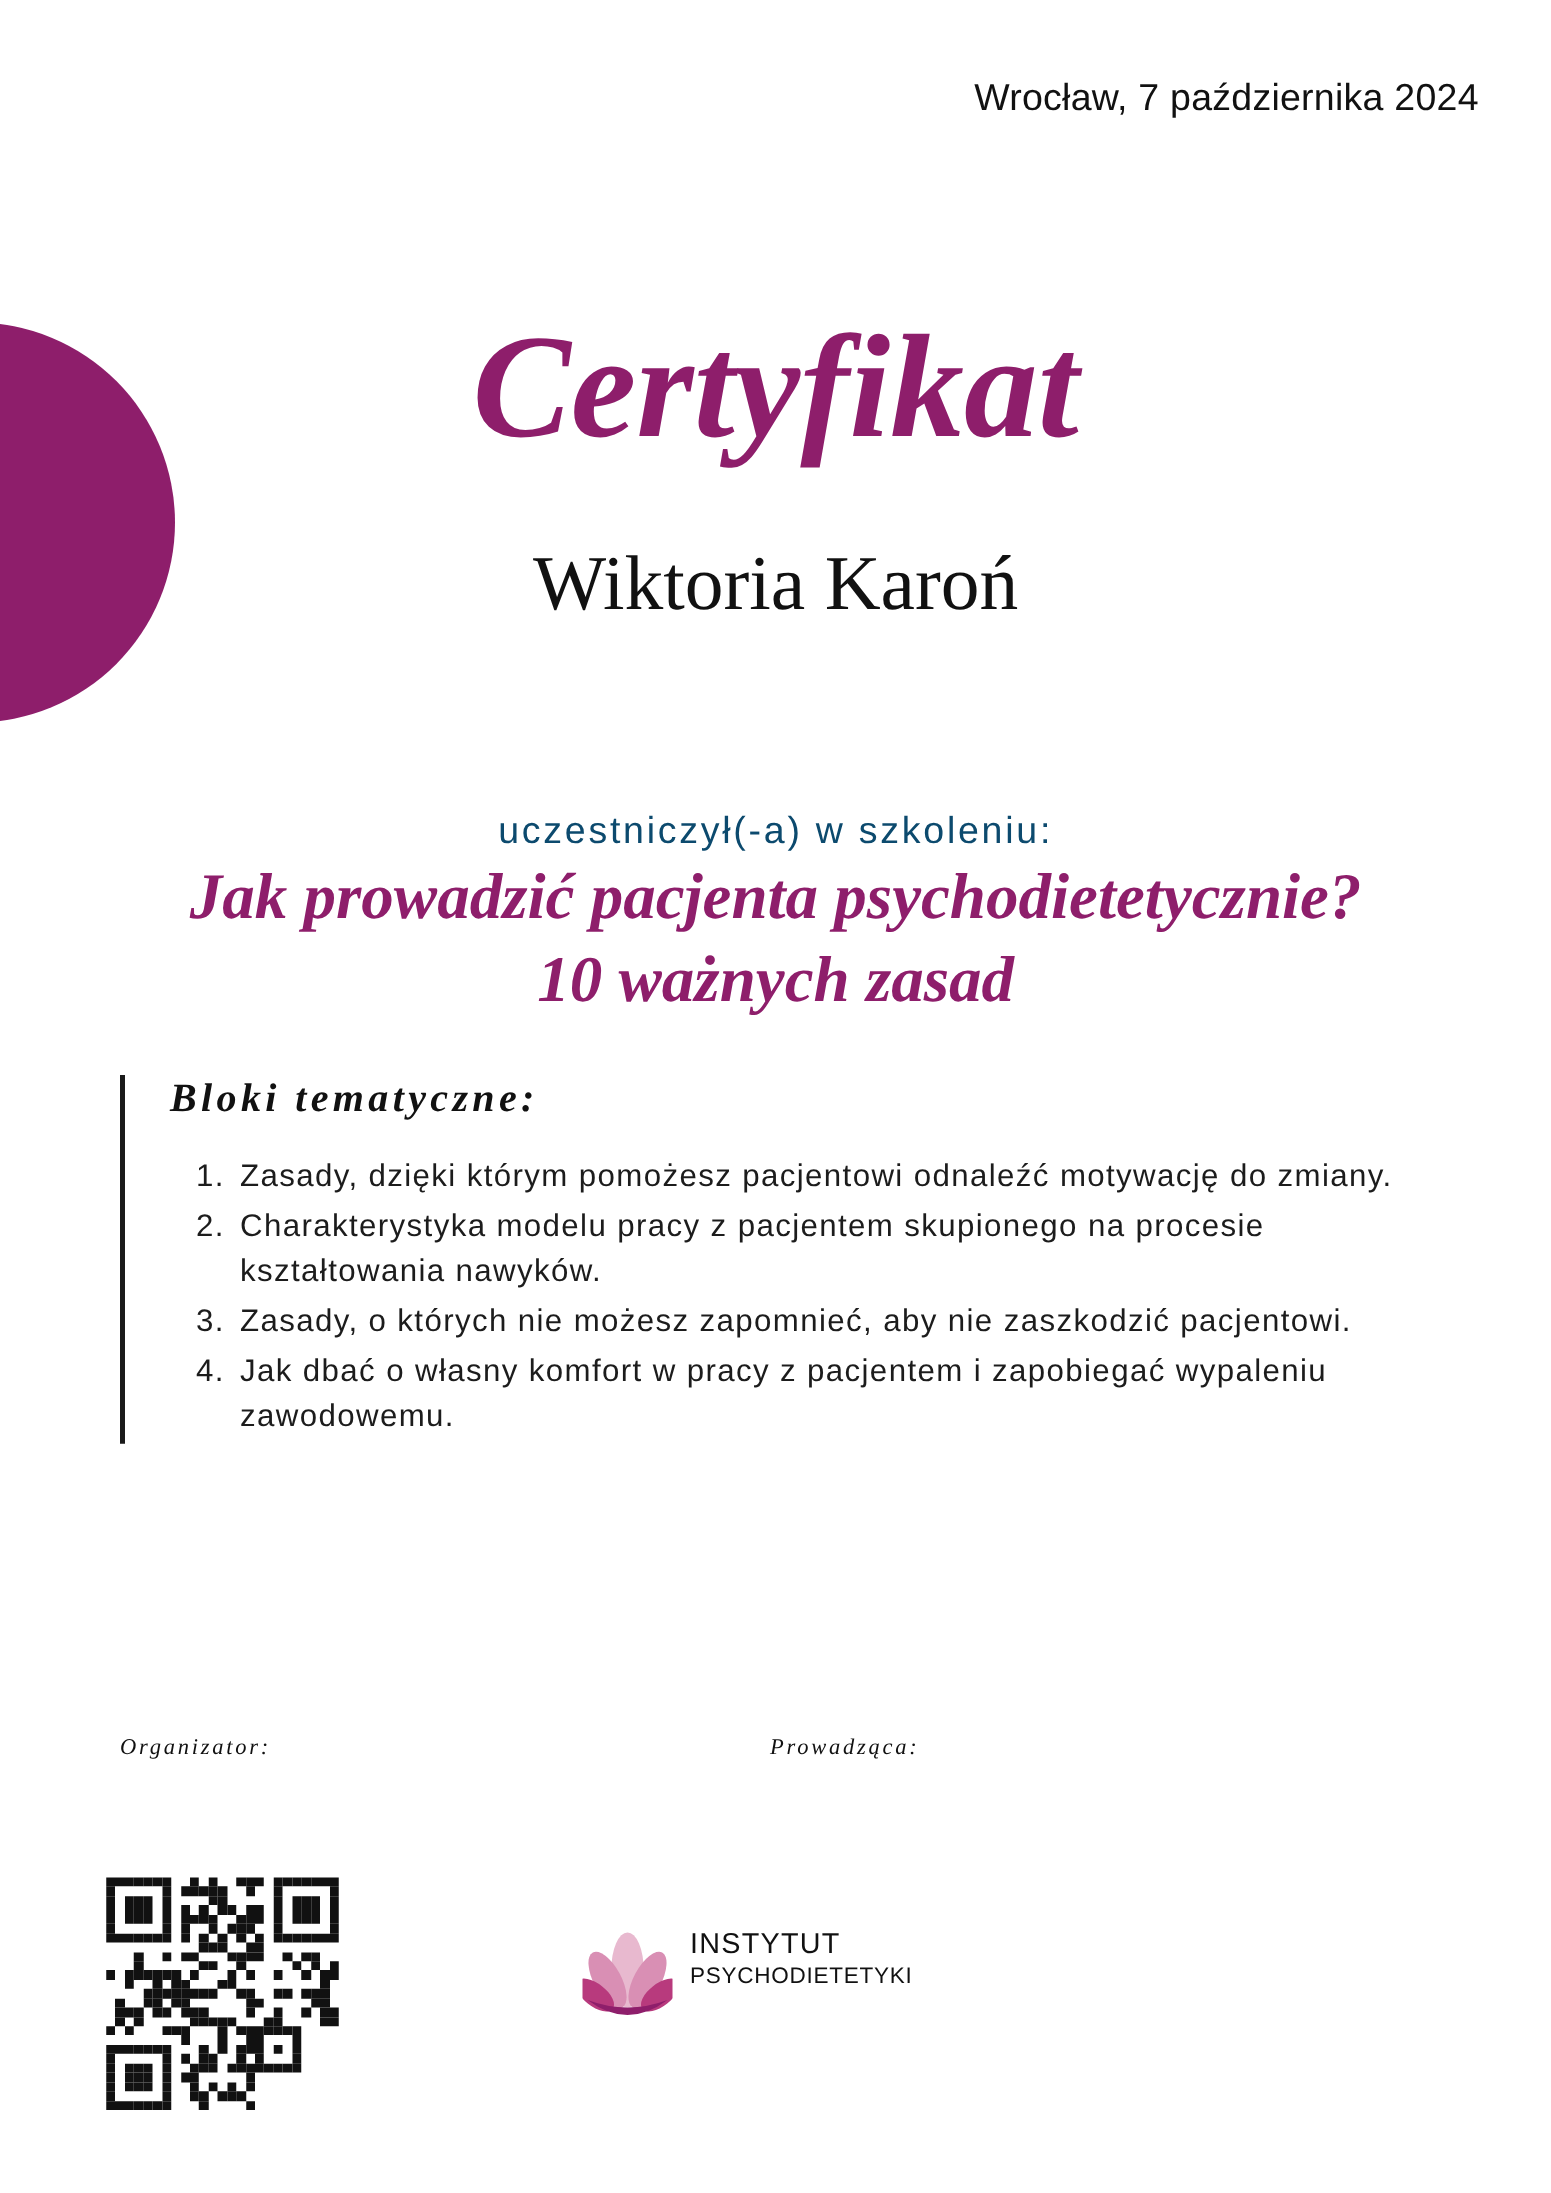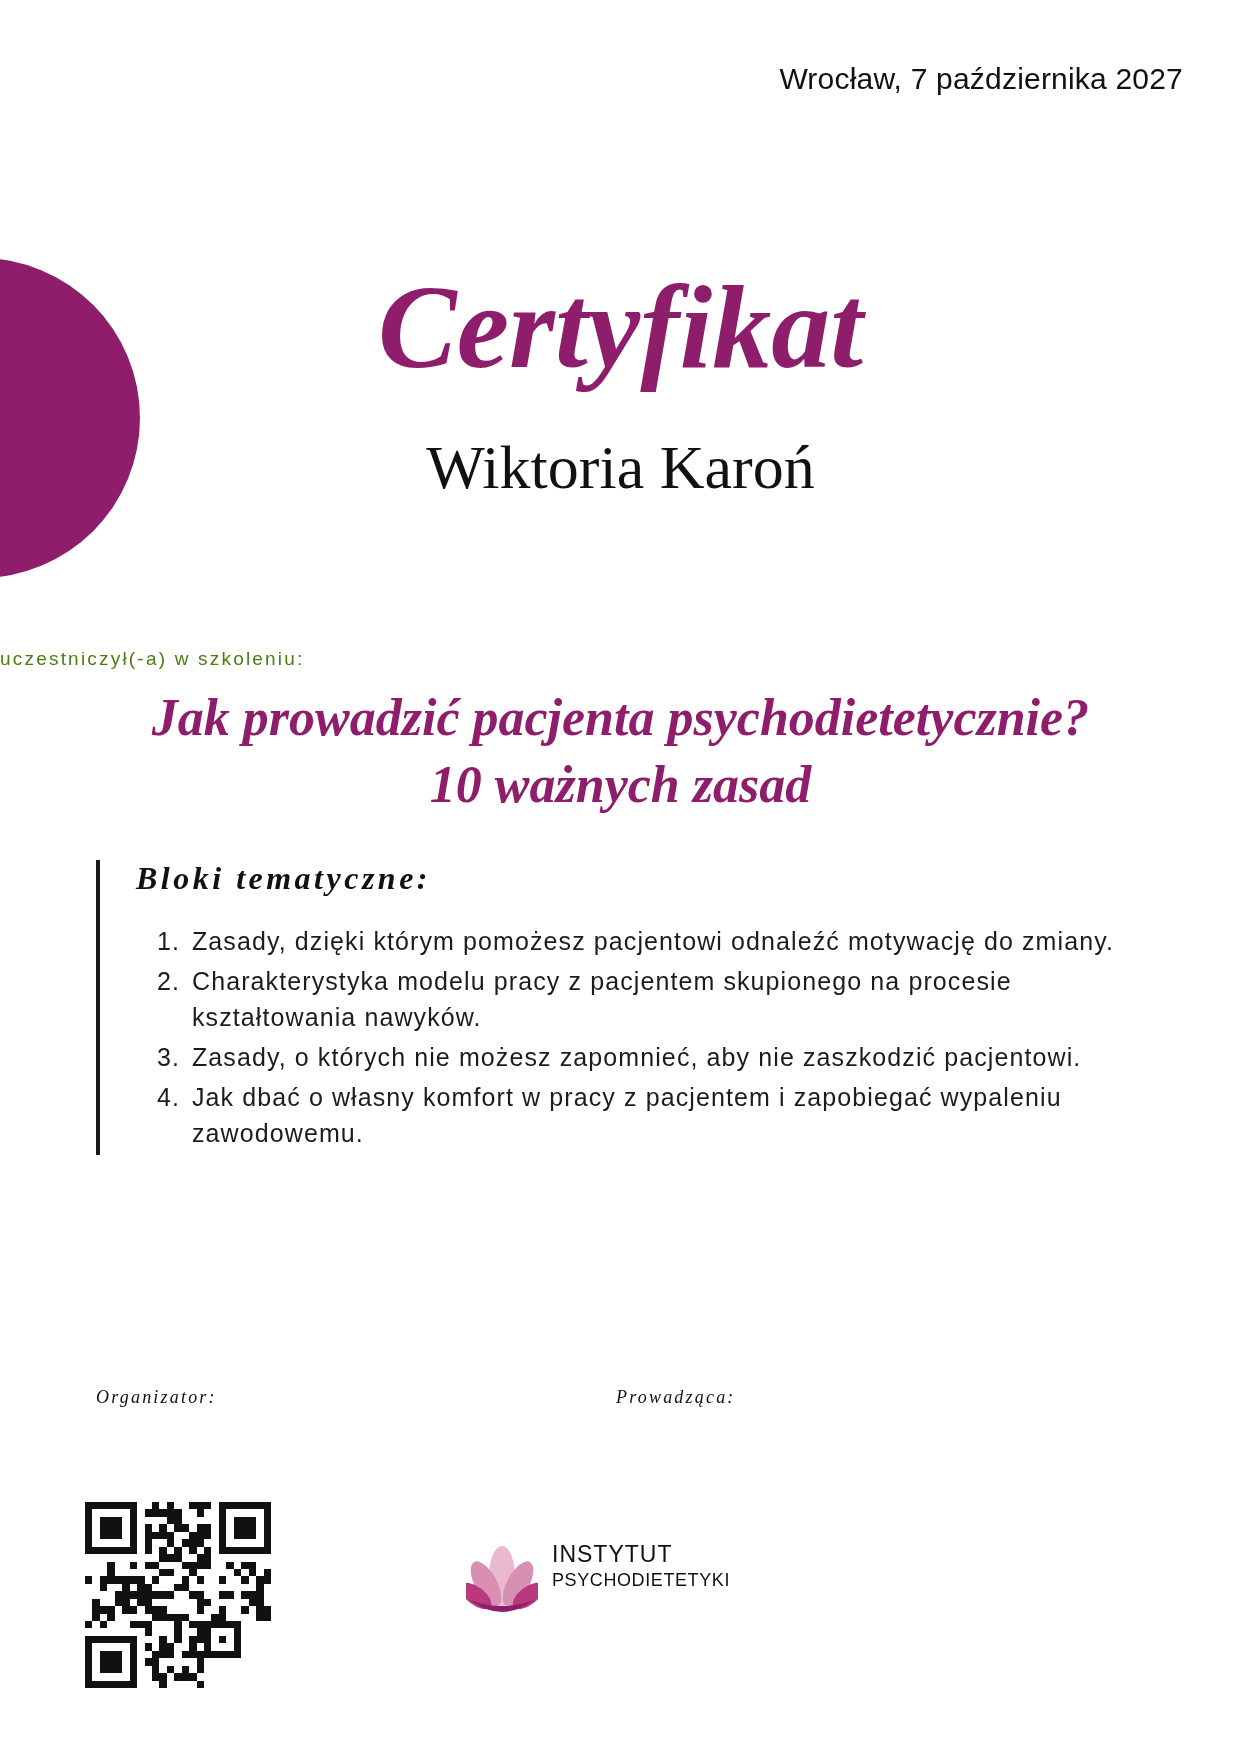--- a/index.html
+++ b/index.html
@@ -42,42 +42,42 @@
     left: 0;
     right: 0;
     top: 248px;
     text-align: center;
     font-family: "Liberation Serif", serif;
     font-style: italic;
     font-weight: bold;
     font-size: 118px;
     line-height: 1.05;
     color: #8e1e6b;
-    margin-top: 18px;
   }
 
   .recipient {
     position: absolute;
     left: 0;
     right: 0;
     top: 432px;
     text-align: center;
     font-family: "Liberation Serif", serif;
     font-size: 62px;
     color: #111111;
   }
 
   .subtitle {
     position: absolute;
     left: 0;
     right: 0;
     top: 648px;
-    font-size: 19px;
+    text-align: center;
+    font-size: 30px;
     letter-spacing: 2.2px;
-    color: #4d7c0f;
+    color: #0c4a6e;
   }
 
   .course {
     position: absolute;
     left: 80px;
     right: 80px;
     top: 685px;
     text-align: center;
     font-family: "Liberation Serif", serif;
     font-style: italic;
@@ -171,21 +171,21 @@
     font-size: 18px;
     letter-spacing: 0.6px;
     color: #111111;
   }
 </style>
 </head>
 <body>
 
 <div class="blob"></div>
 
-<div class="date">Wrocław, 7 października 2027</div>
+<div class="date">Wrocław, 7 października 2024</div>
 
 <div class="title">Certyfikat</div>
 
 <div class="recipient">Wiktoria Karoń</div>
 
 <div class="subtitle">uczestniczył(-a) w szkoleniu:</div>
 
 <div class="course">Jak prowadzić pacjenta psychodietetycznie?<br>10 ważnych zasad</div>
 
 <div class="blocks">

